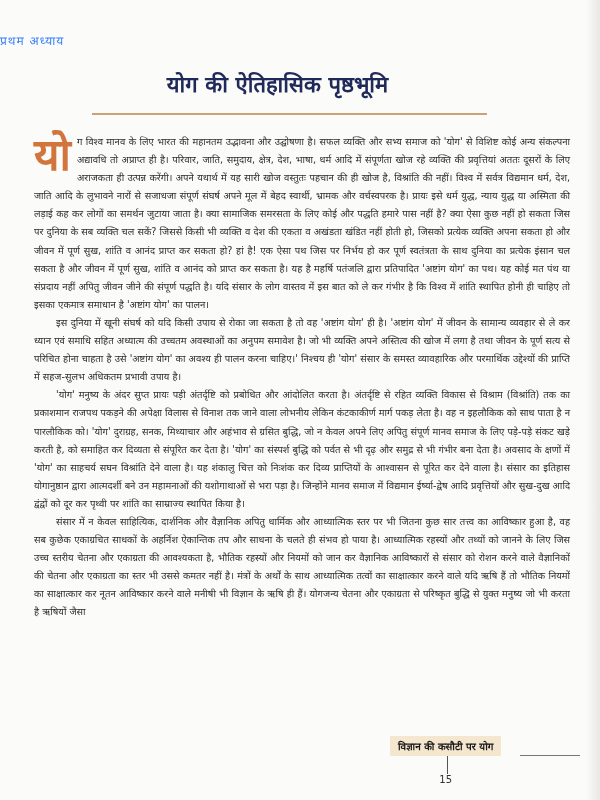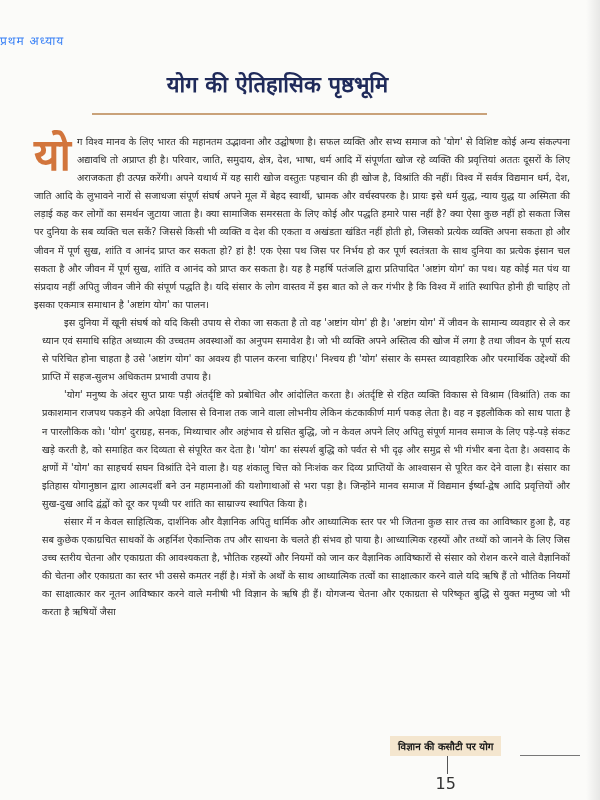--- a/index.html
+++ b/index.html
@@ -22,36 +22,36 @@
   .title-rule {
     position: absolute; top: 113px; left: 92px; width: 395px; height: 2px;
     background: #c9a27a;
   }
   .body-text {
     position: absolute; top: 133px; left: 34px; width: 536px;
     font-size: 9.6px; line-height: 18.1px; text-align: justify;
     color: #2e2e2e;
   }
   .body-text p { margin: 0; }
-  .body-text p.indent { text-indent: 22px; margin-left: 8px; }
+  .body-text p.indent { text-indent: 22px; }
   .dropcap {
     float: left; font-size: 44px; line-height: 40px; font-weight: bold;
     color: #d2753c; margin: 2px 6px 0 0; height: 38px;
   }
   .footer {
     position: absolute; top: 736px; left: 390px; display: flex; align-items: center; flex-direction: column;
   }
   .footer-title {
     background: #f4e6cf; color: #1a1a1a; font-weight: bold; font-size: 10px;
     padding: 3px 8px;
   }
   .footer-sep {
     width: 1px; height: 18px; background: #555; margin: 0 8px 0 12px;
   }
-  .footer-page { font-size: 16px; color: #333; }
+  .footer-page { font-size: 10px; color: #333; }
   .footer-rule {
     position: absolute; top: 755px; left: 520px; width: 60px; height: 1px; background: #777;
   }
   .edge-shadow {
     position: absolute; top: 0; right: 0; width: 14px; height: 800px;
     background: linear-gradient(to right, rgba(0,0,0,0), rgba(0,0,0,0.08));
   }
 </style>
 </head>
 <body>

